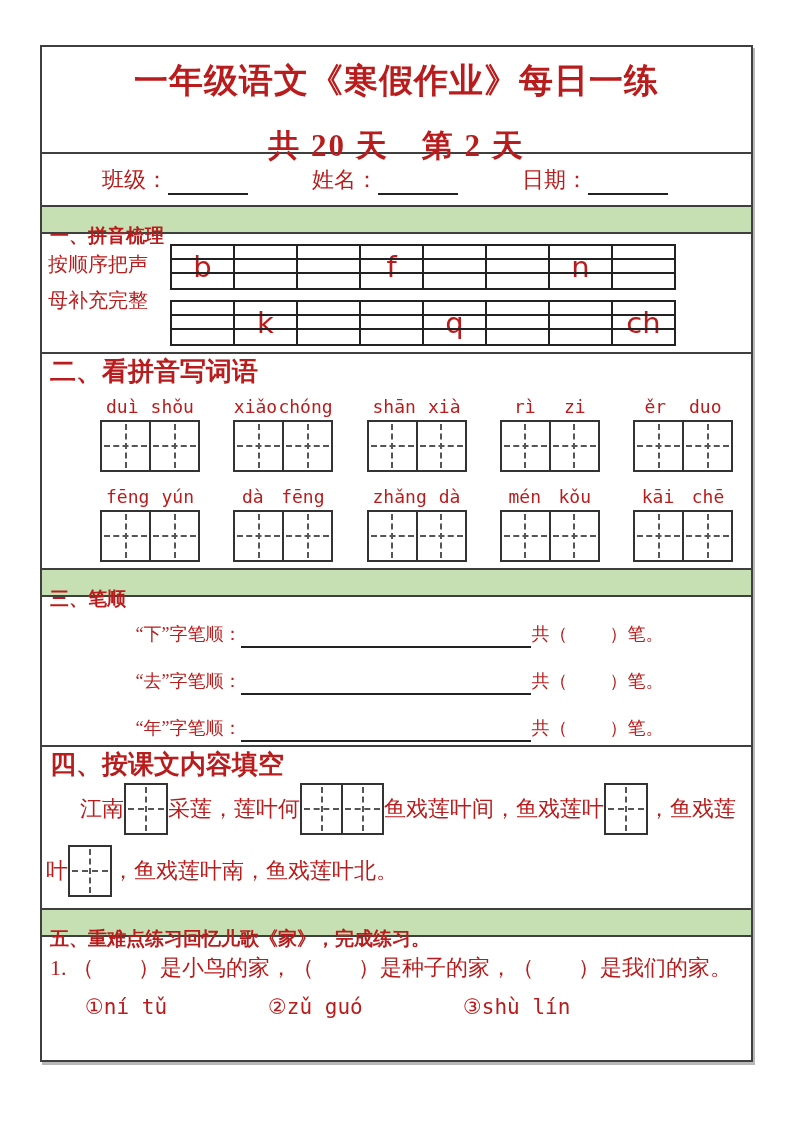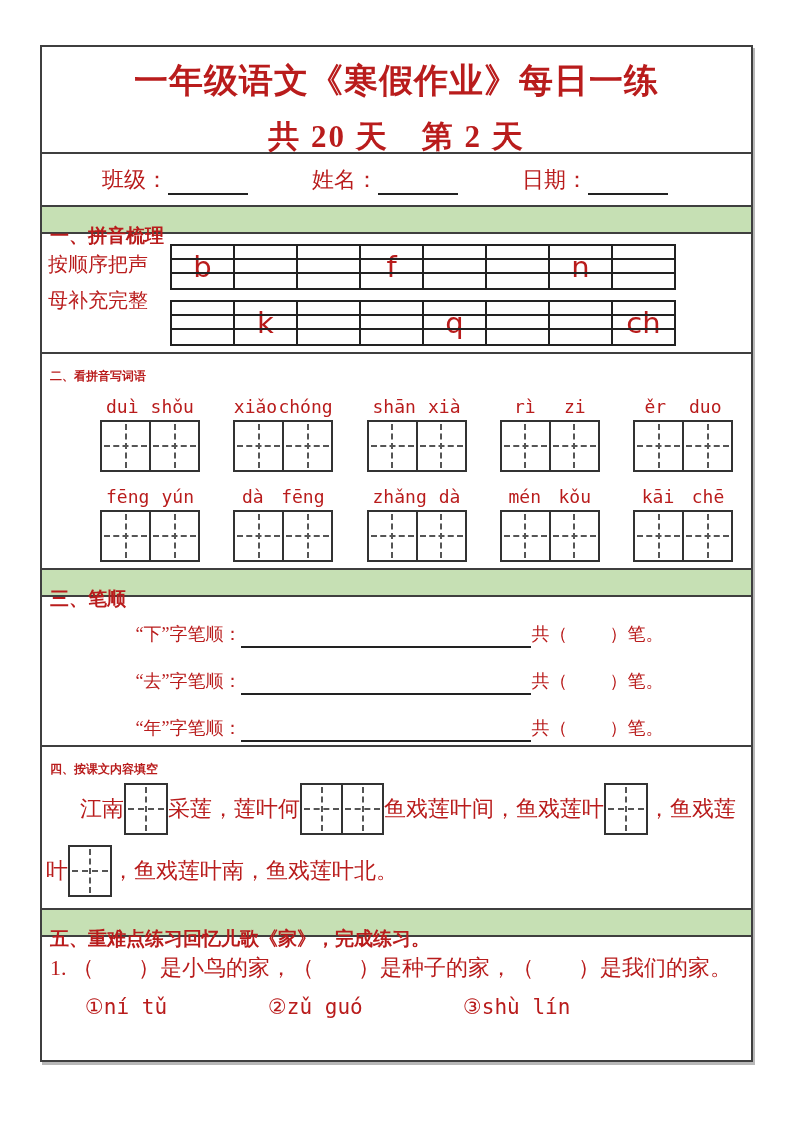--- a/index.html
+++ b/index.html
@@ -5,35 +5,35 @@
   * { margin:0; padding:0; box-sizing:border-box; }
   body { background:#ffffff; }
   .page { position:relative; width:793px; height:1122px; background:#ffffff; overflow:hidden;
           font-family:"Liberation Serif","DejaVu Serif",serif; color:#b91c1c; }
   .sheet { position:absolute; left:40px; top:45px; width:713px; height:1017px;
            border:2px solid #3f3f3f; background:#ffffff; box-shadow:2px 3px 0 rgba(0,0,0,.28); }
 
   
   .title-block { height:107px; border-bottom:2px solid #3f3f3f; text-align:center; }
   .title   { padding-top:11px; font-size:34px; font-weight:bold; letter-spacing:1px; }
-  .subtitle{ margin-top:12px;  font-size:31px; font-weight:bold; letter-spacing:2px; }
+  .subtitle{ margin-top:21px;  font-size:31px; font-weight:bold; letter-spacing:2px; }
 
   
   .info-row { height:51px; display:flex; align-items:center; padding-left:60px; gap:64px; }
   .info-item { display:flex; align-items:flex-end; }
   .info-label { font-size:22px; }
   .info-blank { width:80px; height:26px; border-bottom:2px solid #222; }
 
   
   .band { height:29px; background:#c6e0b4; border-top:2px solid #3f3f3f; border-bottom:2px solid #3f3f3f;
           font-family:"Liberation Sans","DejaVu Sans",sans-serif; font-weight:bold; font-size:19px;
           padding:16px 0 0 8px; }
   .whead { height:36px; border-top:2px solid #3f3f3f;
-           font-family:Liberation Serif, serif; font-weight:bold; font-size:12px;
-           padding:14px 0 0 8px; }
+           font-family:Liberation Serif, serif; font-weight:bold; font-size:26px;
+           padding:0 0 0 8px; }
 
   
   .s1 { height:118px; position:relative; }
   .note { position:absolute; left:6px; top:12px; font-size:20px; line-height:36px; }
   .fourline { position:absolute; left:128px; width:506px; height:46px; border:2px solid #222;
               display:flex; background:#fff; }
   .fourline.g1 { top:10px; } .fourline.g2 { top:66px; }
   .pg-cell { flex:1; position:relative; }
   .pg-cell + .pg-cell { border-left:2px solid #222; }
   .pg-letter { position:absolute; left:0; right:0; bottom:11px; text-align:center;

